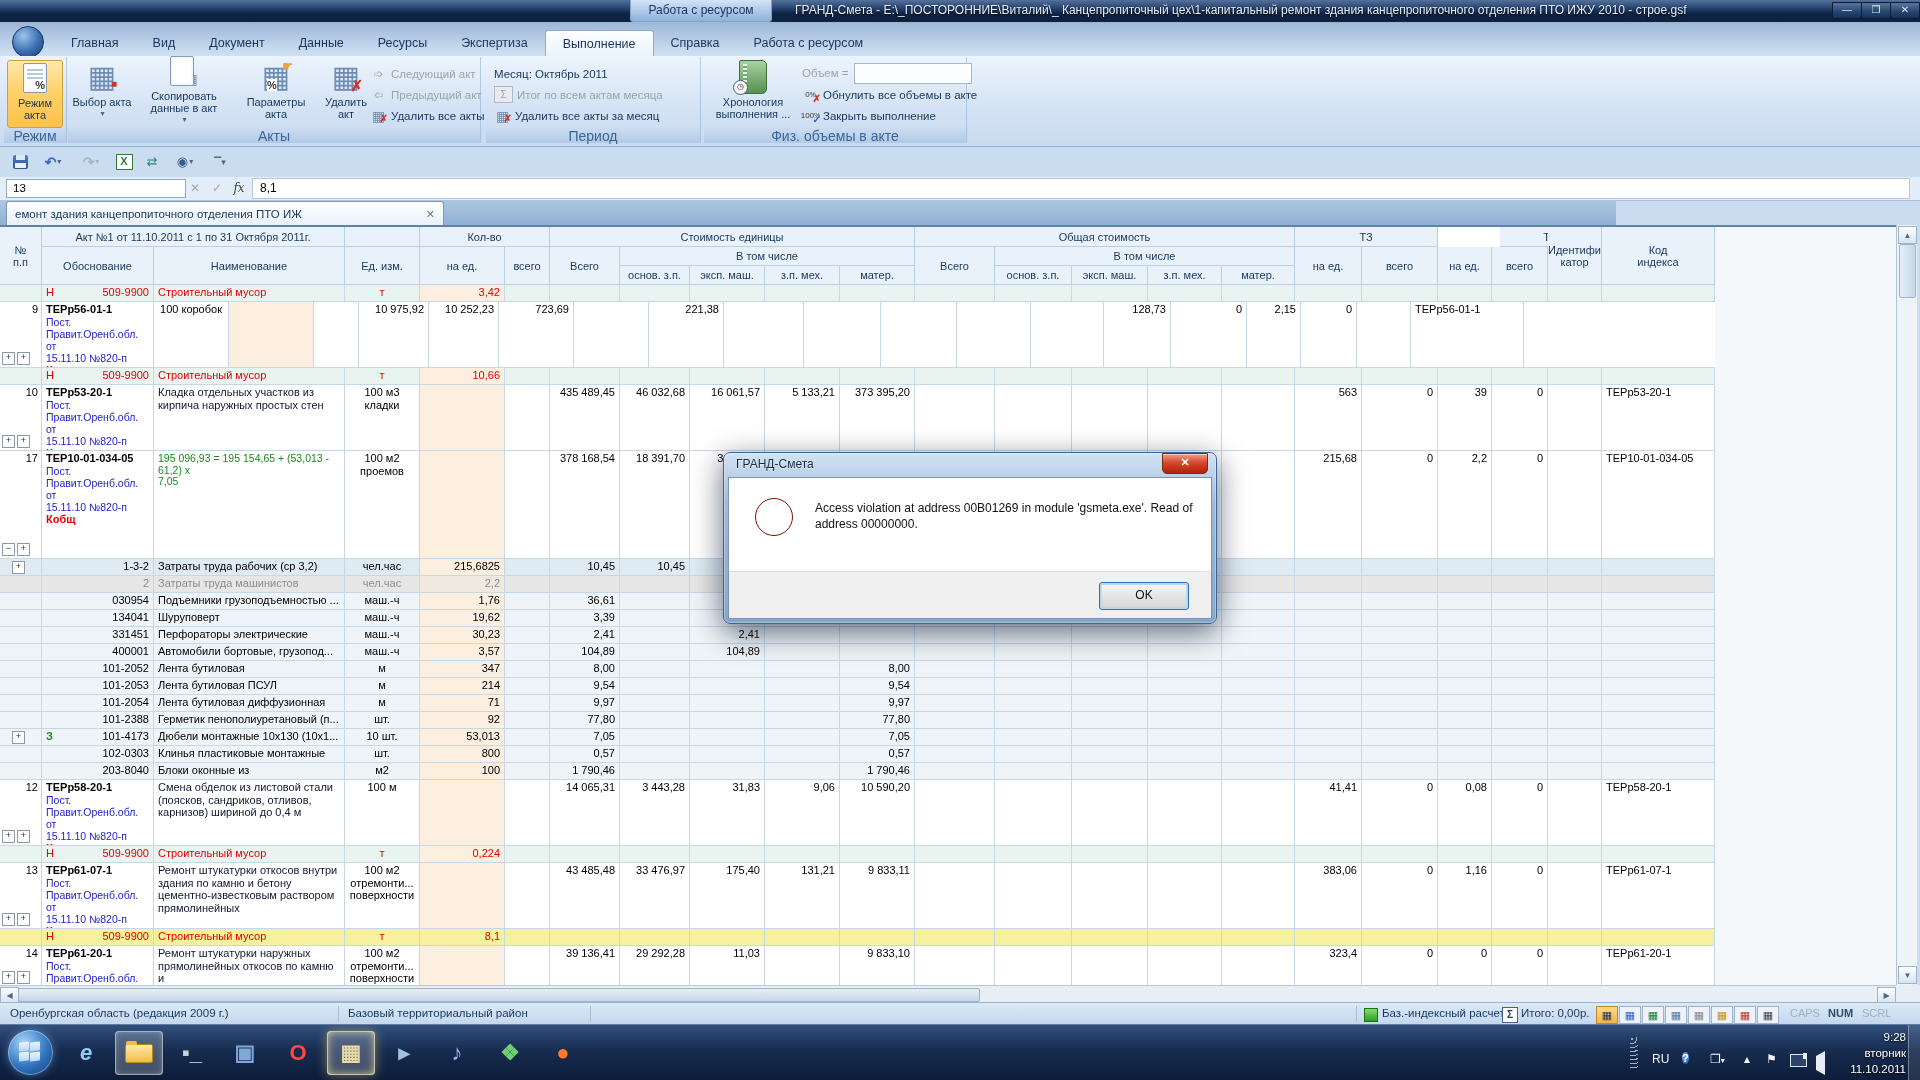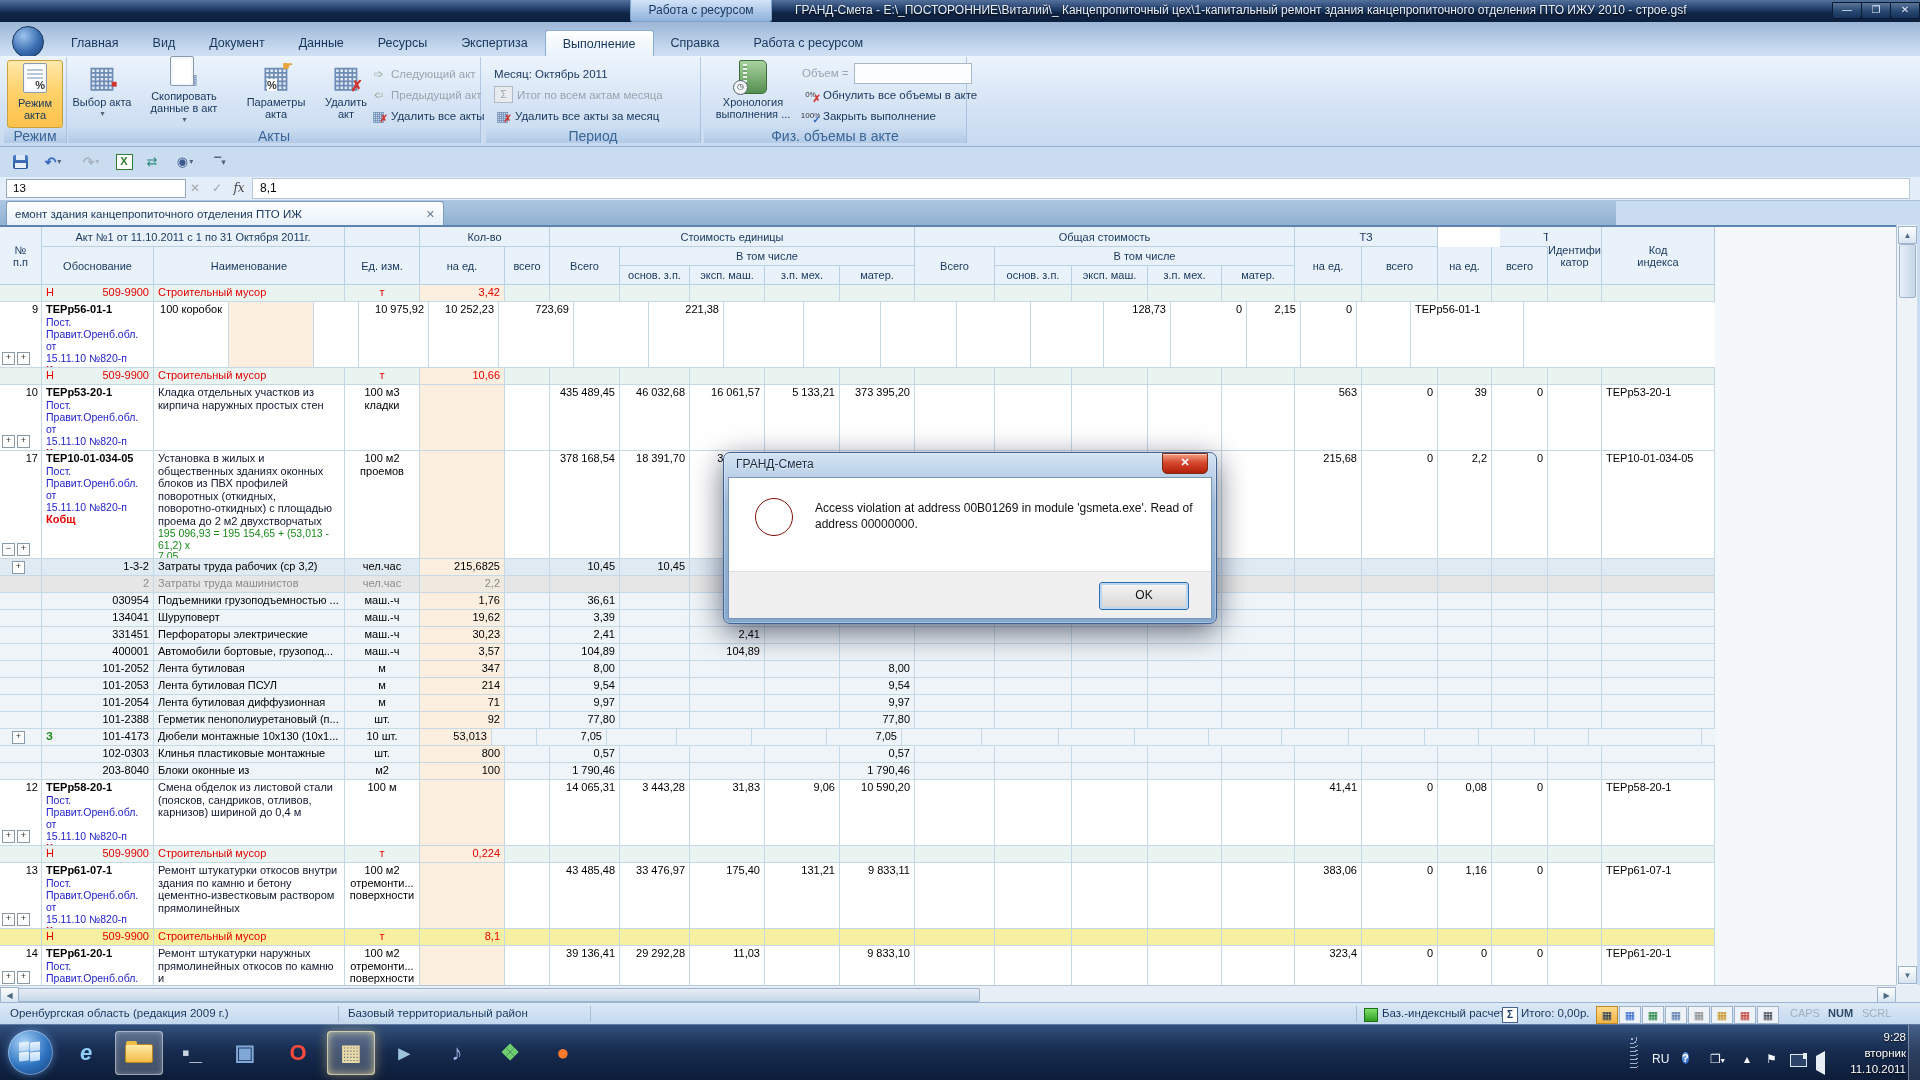--- a/index.html
+++ b/index.html
@@ -510,26 +510,21 @@
           <div class="gc " style="width: 42px;">
             <div class="gut-icons">
               <span class="pm">−</span>
               <span class="pm">+</span>
             </div>
             <span style="position: absolute; right: 3px; top: 1px;">17</span>
           </div>
           <div class="gc " style="width: 112px;"><span class="code-b">ТЕР10-01-034-05</span><div class="src-blue">Пост.
 Правит.Оренб.обл. от
 15.11.10 №820-п</div><span class="k-red">Кобщ</span></div>
-          <div class="gc " style="width: 191px;"><span class="name-t">Установка в жилых и
-общественных зданиях оконных
-блоков из ПВХ профилей
-поворотных (откидных,
-поворотно-откидных) с площадью
-проема до 2 м2 двухстворчатых</span><div class="formula">195 096,93 = 195 154,65 + (53,013 - 61,2) х
+          <div class="gc " style="width: 191px;"><div class="formula">195 096,93 = 195 154,65 + (53,013 - 61,2) х
 7,05</div></div>
           <div class="gc ctr" style="width: 75px;"><span style="white-space:pre-line">100 м2
 проемов</span></div>
           <div class="gc peach" style="width: 85px;"></div>
           <div class="gc " style="width: 45px;"></div>
           <div class="gc num" style="width: 70px;">378 168,54</div>
           <div class="gc num" style="width: 70px;">18 391,70</div>
           <div class="gc num" style="width: 75px;">3 127,06</div>
           <div class="gc num" style="width: 75px;">249,79</div>
           <div class="gc num" style="width: 75px;">795 629,79</div>
@@ -791,21 +786,21 @@
         </div>
         <div class="grow res" style="height: 17px;">
           <div class="gc " style="width: 42px;">
             <div class="gut-icons topline">
               <span class="pm">+</span>
             </div>
           </div>
           <div class="gc num" style="width: 112px;"><span class="zmark">З</span>101-4173</div>
           <div class="gc " style="width: 191px;">Дюбели монтажные 10х130 (10х1...</div>
           <div class="gc ctr" style="width: 75px;">10 шт.</div>
-          <div class="gc num peach" style="width: 72px;">53,013</div>
+          <div class="gc num peach" style="width: 85px;">53,013</div>
           <div class="gc " style="width: 45px;"></div>
           <div class="gc num" style="width: 70px;">7,05</div>
           <div class="gc num" style="width: 70px;"></div>
           <div class="gc num" style="width: 75px;"></div>
           <div class="gc num" style="width: 75px;"></div>
           <div class="gc num" style="width: 75px;">7,05</div>
           <div class="gc " style="width: 80px;"></div>
           <div class="gc " style="width: 77px;"></div>
           <div class="gc " style="width: 76px;"></div>
           <div class="gc " style="width: 74px;"></div>

